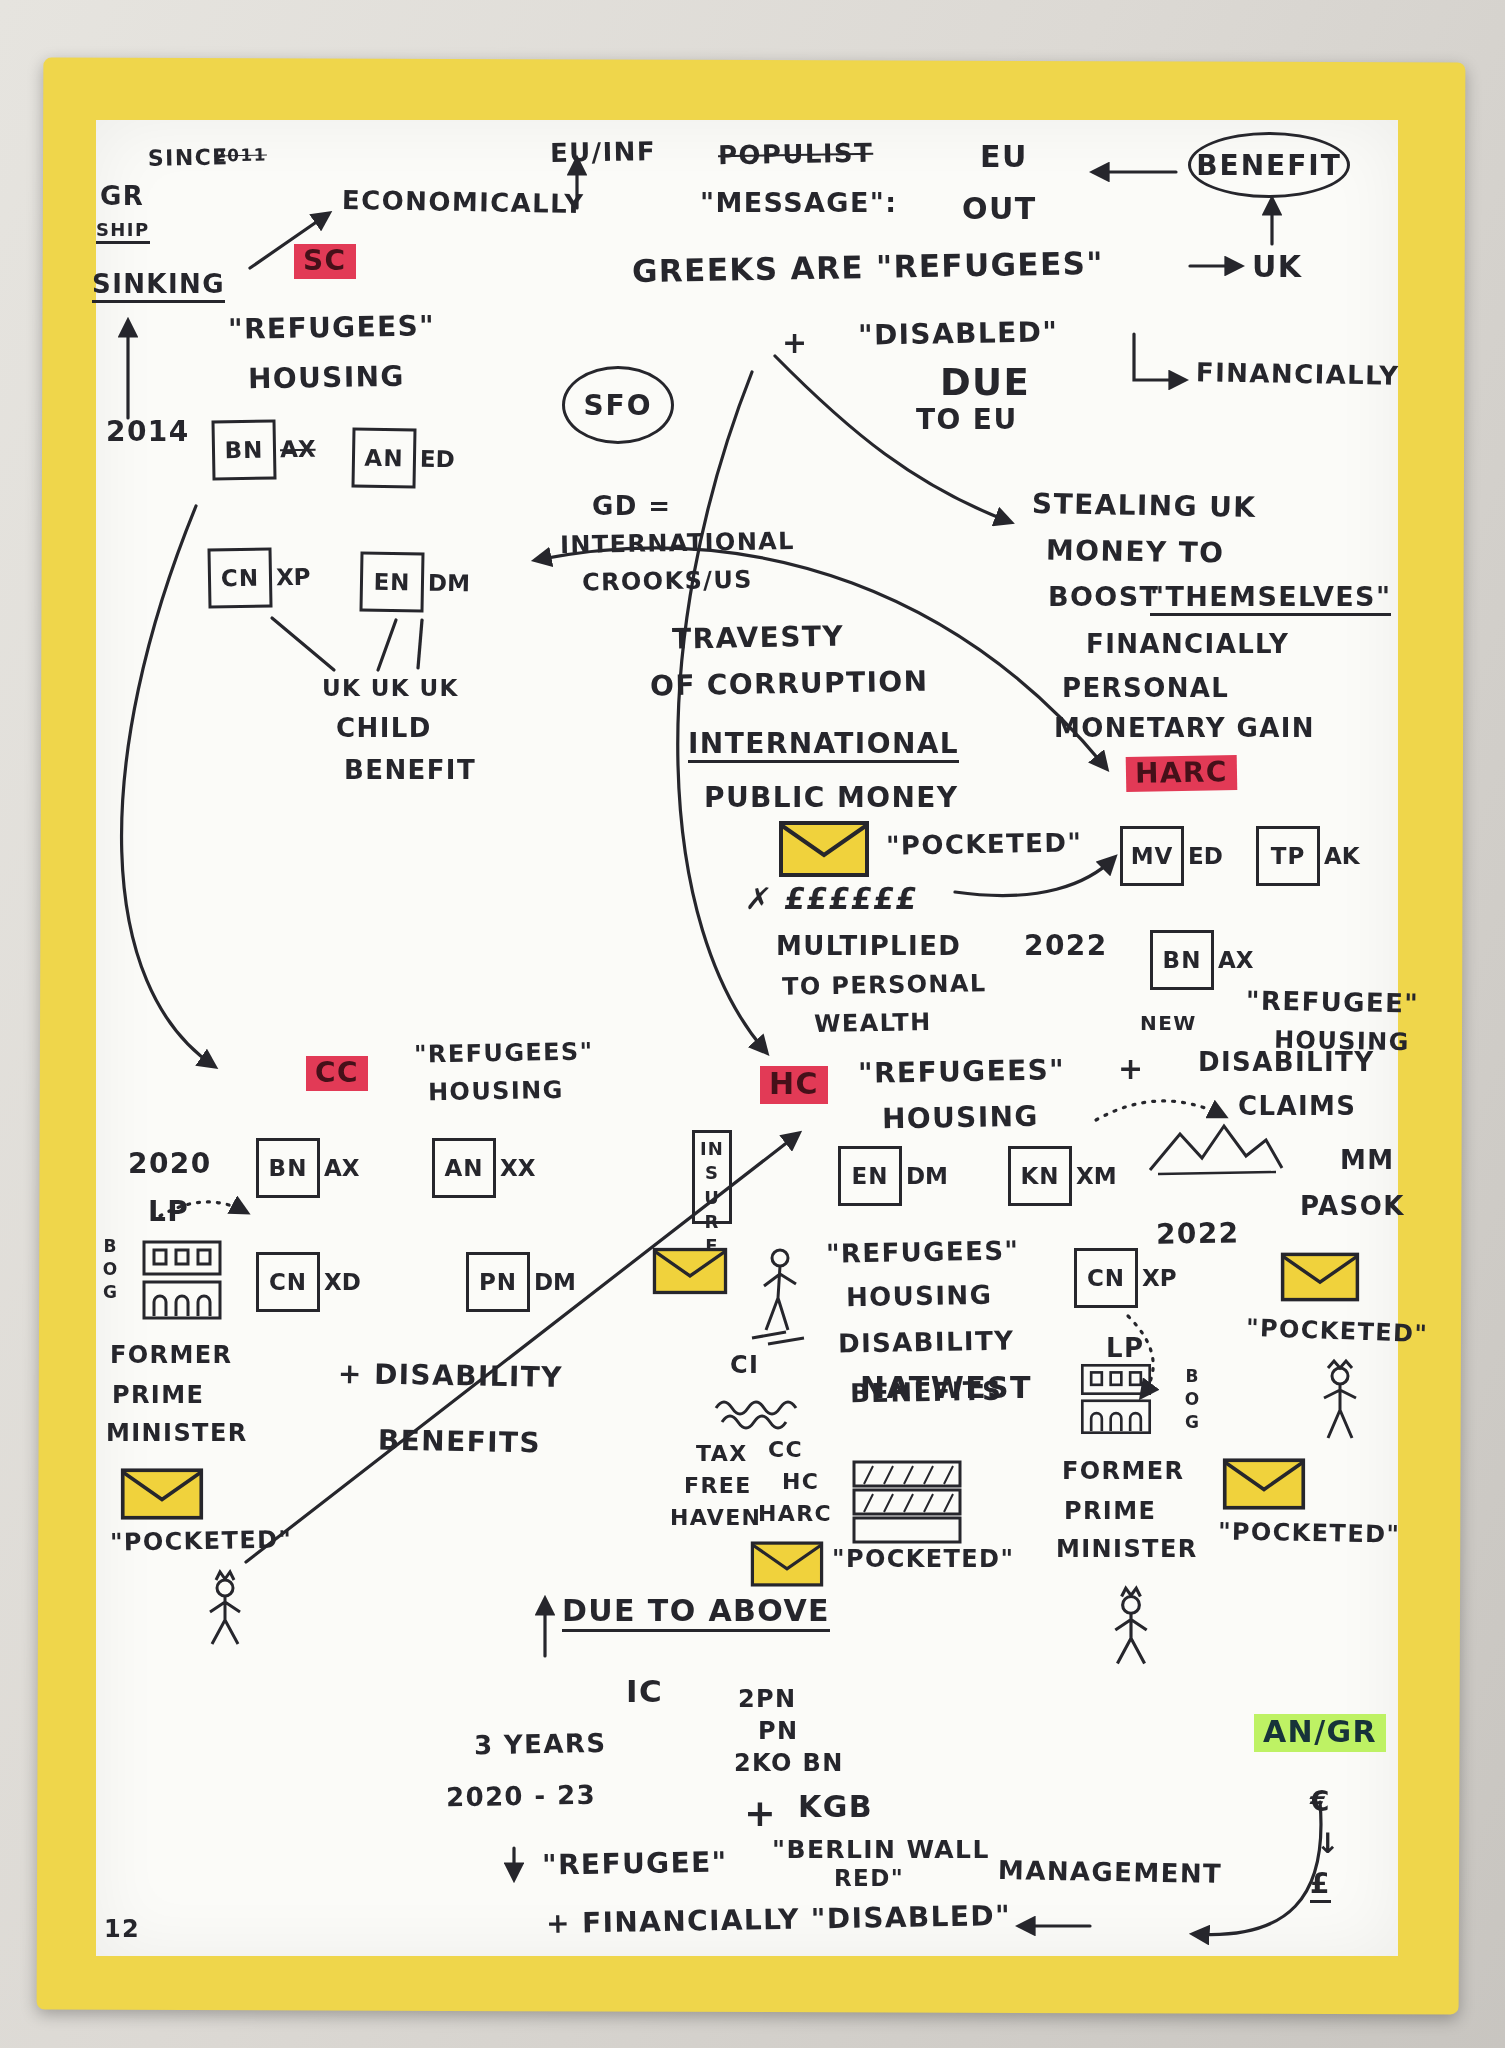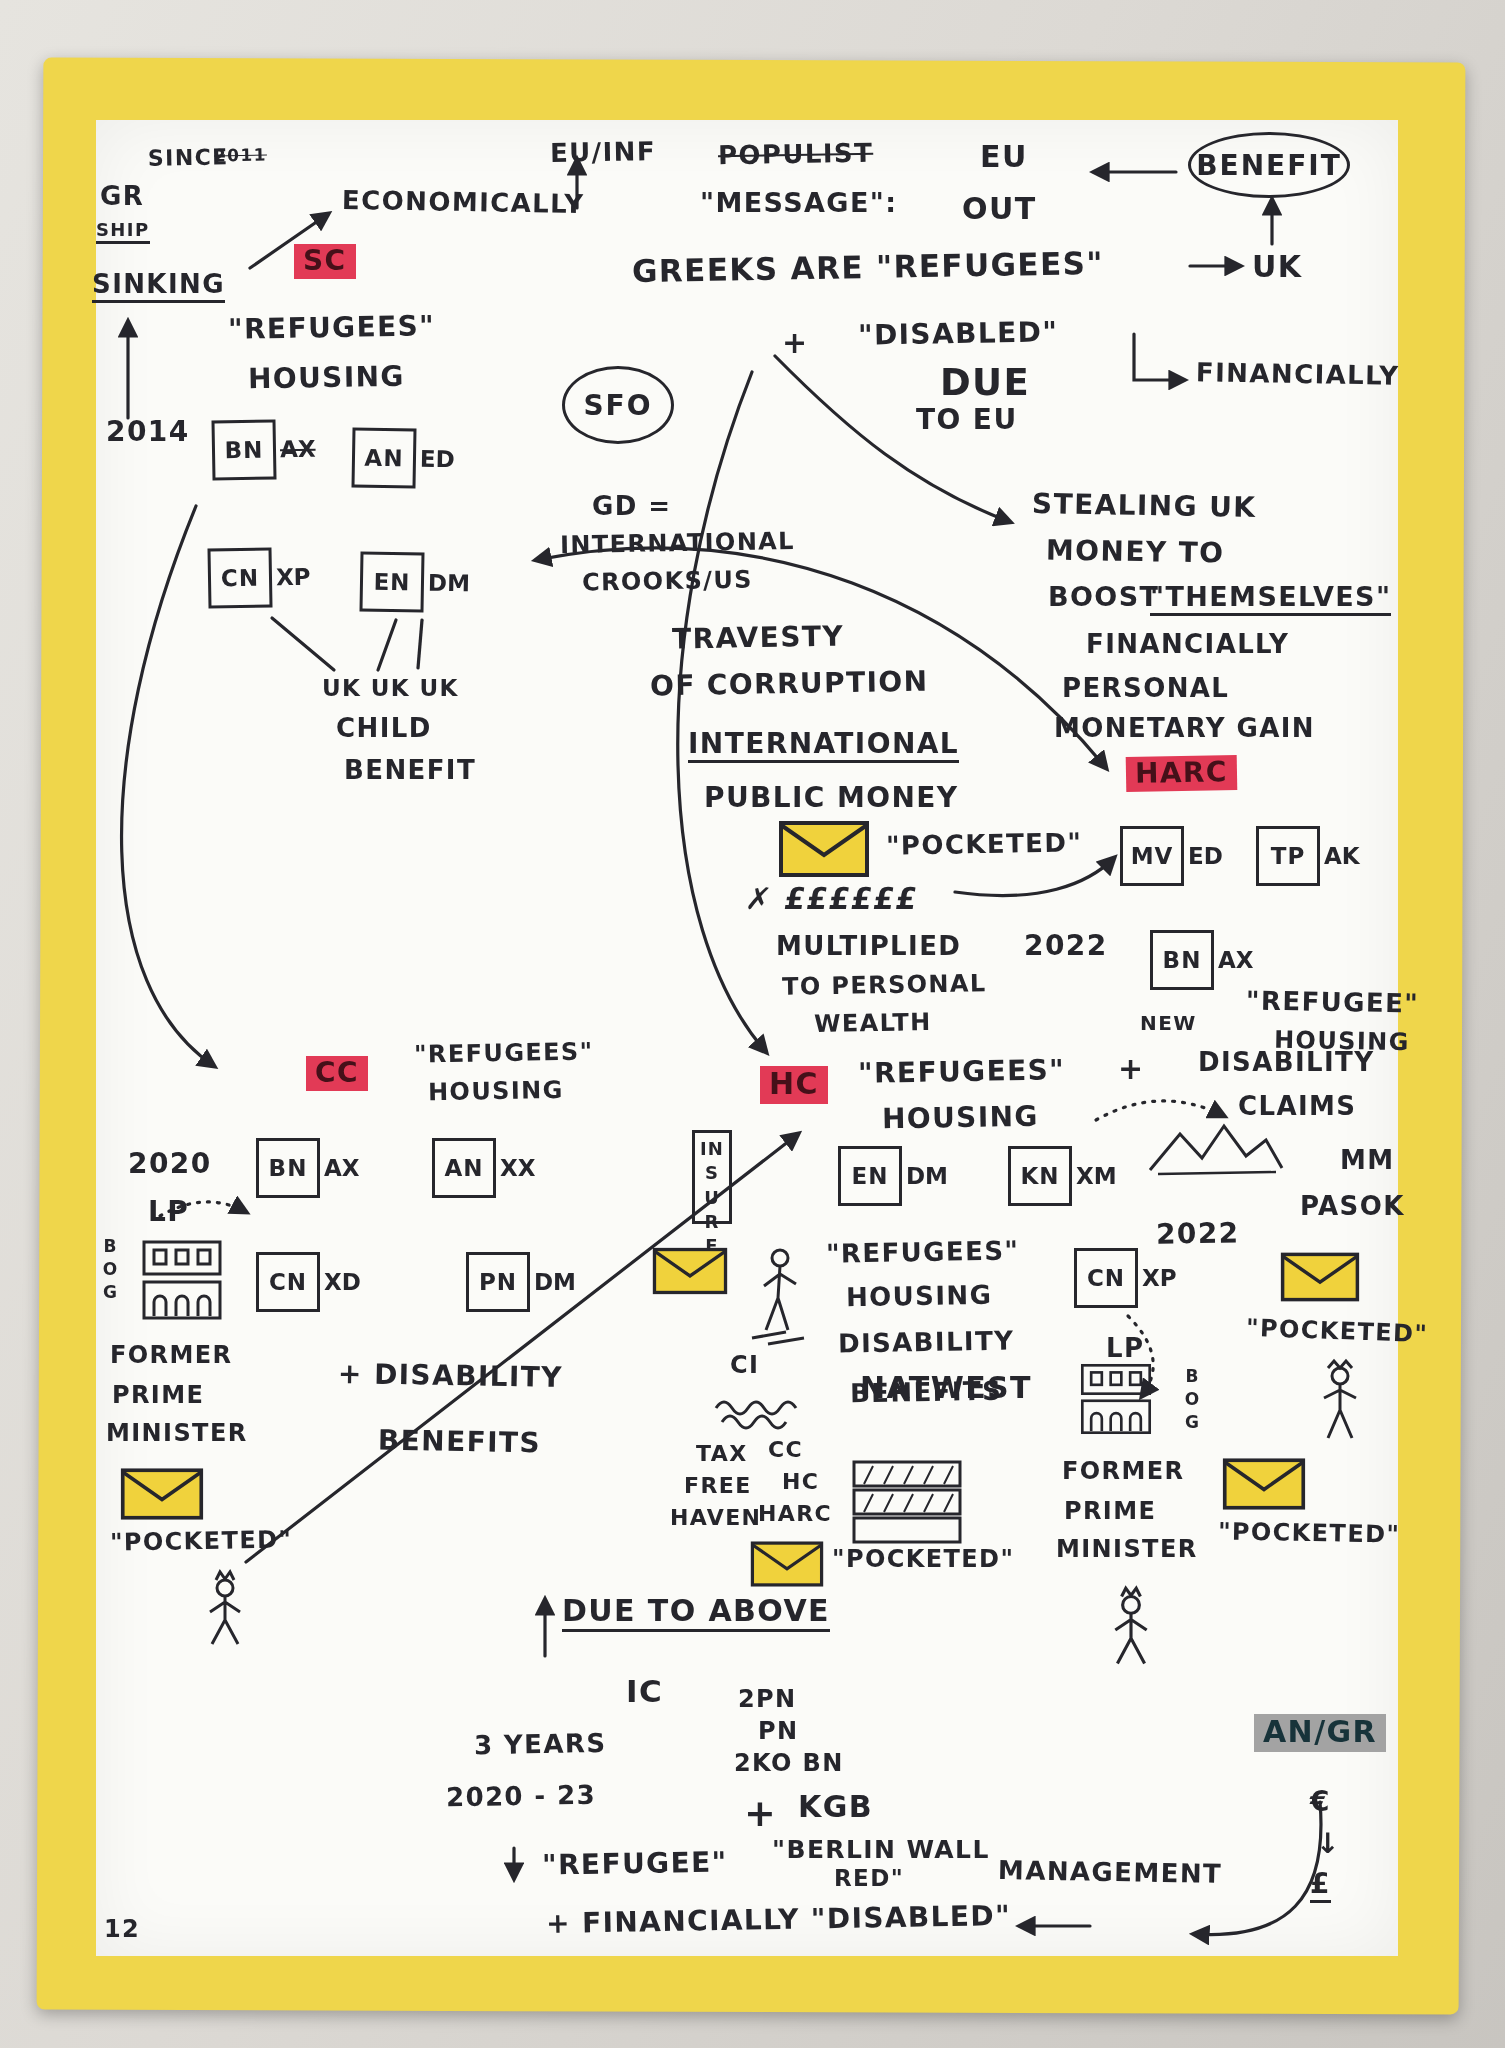--- a/index.html
+++ b/index.html
@@ -8,21 +8,21 @@
   .wall{position:absolute;inset:0;background:linear-gradient(115deg,#e6e4df 0%,#dcd9d4 45%,#c8c5c0 100%)}
   .tape{position:absolute;left:40px;top:60px;width:1422px;height:1952px;background:#efd64b;border-radius:8px;transform:rotate(.2deg);box-shadow:0 5px 16px rgba(0,0,0,.28)}
   .paper{position:absolute;left:96px;top:120px;width:1302px;height:1836px;background:#fbfbf8;box-shadow:inset 0 0 70px rgba(0,0,0,.06)}
   .overlay{position:absolute;left:0;top:0;pointer-events:none}
   .t{position:absolute;color:#26262c;font-weight:600;letter-spacing:1.4px;white-space:nowrap;line-height:1.12}
   .b{font-weight:700}
   .u{border-bottom:3px solid #26262c;padding-bottom:1px}
   .strike{text-decoration:line-through}.rB{transform:rotate(-1deg)}.rC{transform:rotate(1deg)}.rD{transform:rotate(2deg)}
   .hl{padding:1px 9px 3px;font-weight:700}
   .hl-red{background:#e23a56;color:#451019}
-  .hl-blue{background:#a3a3a3;color:#17333a}
+  .hl-blue{background:#bef264;color:#17333a}
   .oval{position:absolute;border:3.5px solid #26262c;border-radius:50%;display:flex;align-items:center;justify-content:center;color:#26262c;font-weight:700;letter-spacing:2px}
   .pbox{position:absolute;width:64px;height:60px;border:3.5px solid #26262c}
   .pbox .in{position:absolute;left:50%;top:50%;transform:translate(-50%,-50%);font-size:23px;font-weight:700;letter-spacing:1px;color:#26262c}
   .pbox .out{position:absolute;left:calc(100% + 7px);top:50%;transform:translateY(-50%);font-size:23px;font-weight:700;color:#26262c}
   .vbox{position:absolute;width:40px;height:94px;border:3.5px solid #26262c;font-size:18px;font-weight:700;color:#26262c;word-break:break-all;line-height:1.35;padding:4px 3px;text-align:center;letter-spacing:1px}
   .vert{writing-mode:vertical-rl;text-orientation:upright;letter-spacing:3px}
   svg.icon{position:absolute;overflow:visible}
 </style>
 </head>
 <body>

